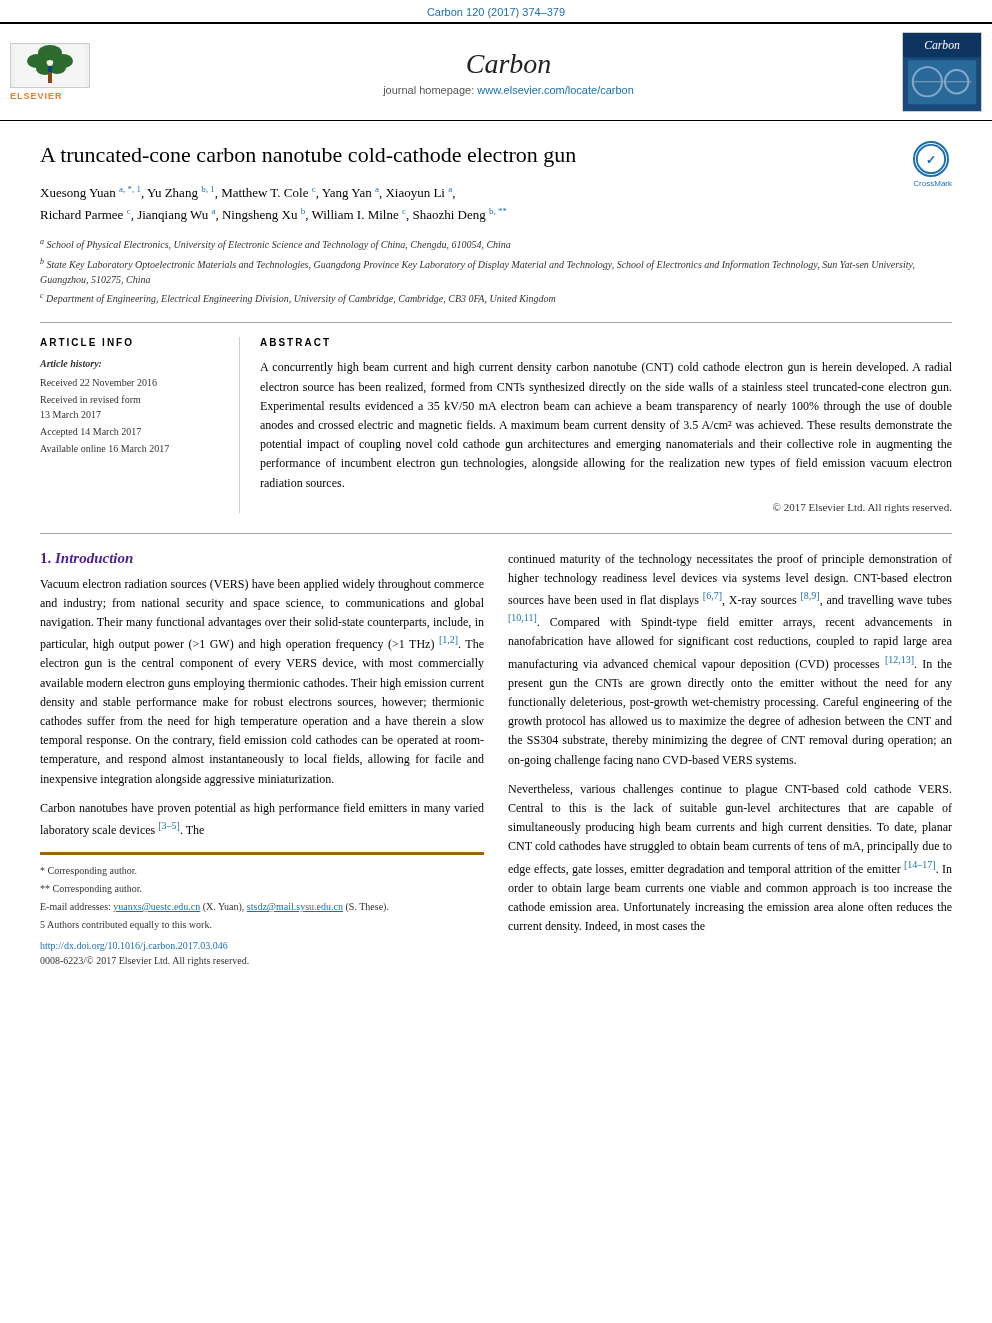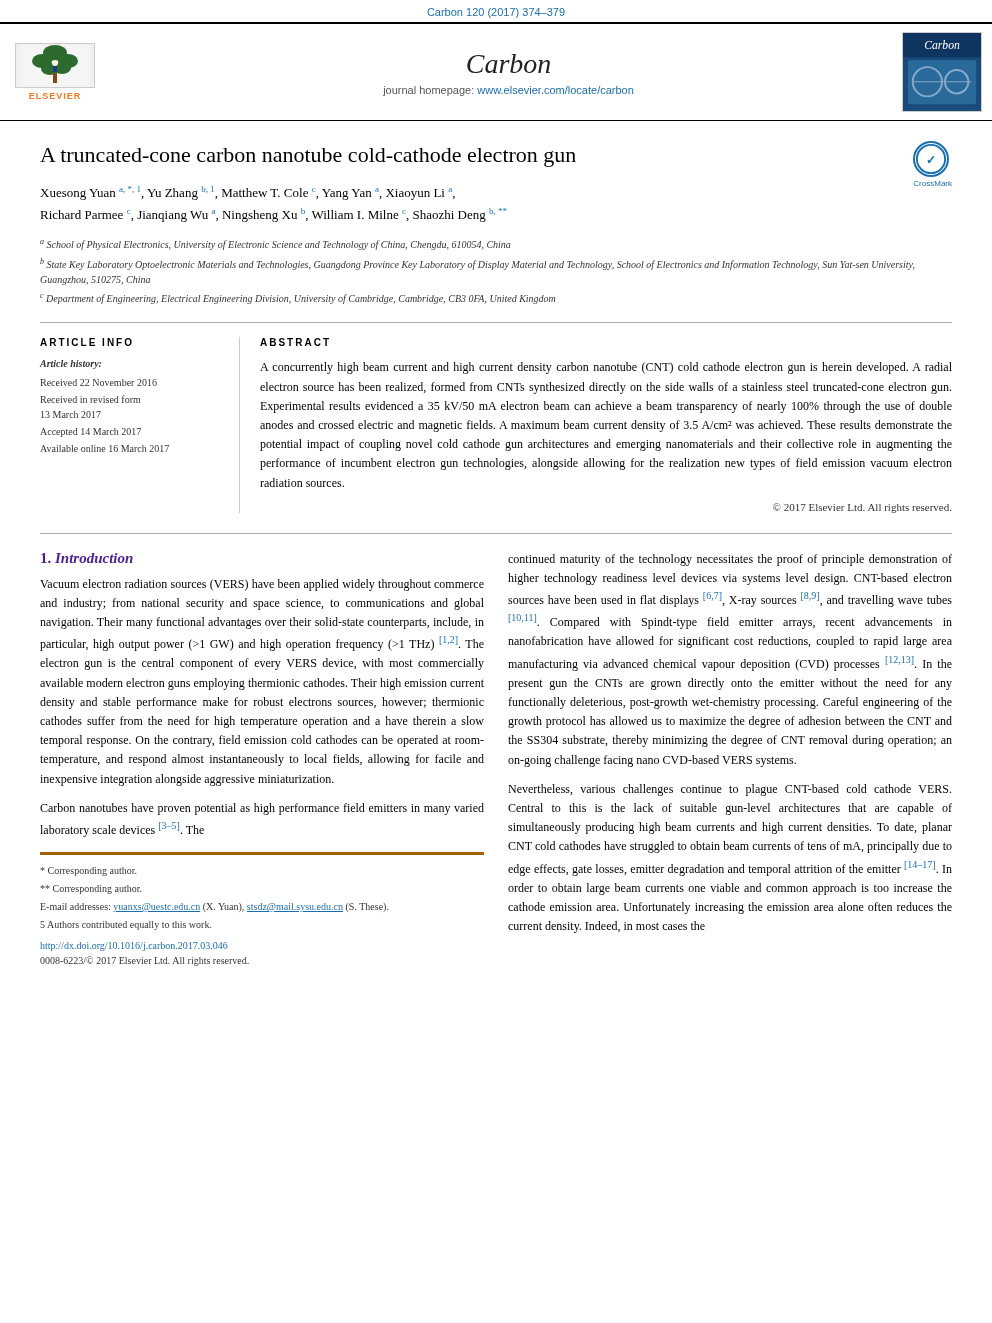--- a/index.html
+++ b/index.html
@@ -34,21 +34,21 @@
       align-items: center;
       border-top: 2px solid #000;
       border-bottom: 1px solid #000;
       padding: 8px 10px;
     }
 
     .elsevier-logo {
       width: 90px;
       display: flex;
       flex-direction: column;
-      align-items: center;
+      align-items: flex-start;
       margin-right: 15px;
     }
 
     .elsevier-logo .logo-top {
       width: 80px;
       height: 45px;
       background: #f0f0f0;
       border: 1px solid #ccc;
       display: flex;
       align-items: center;

